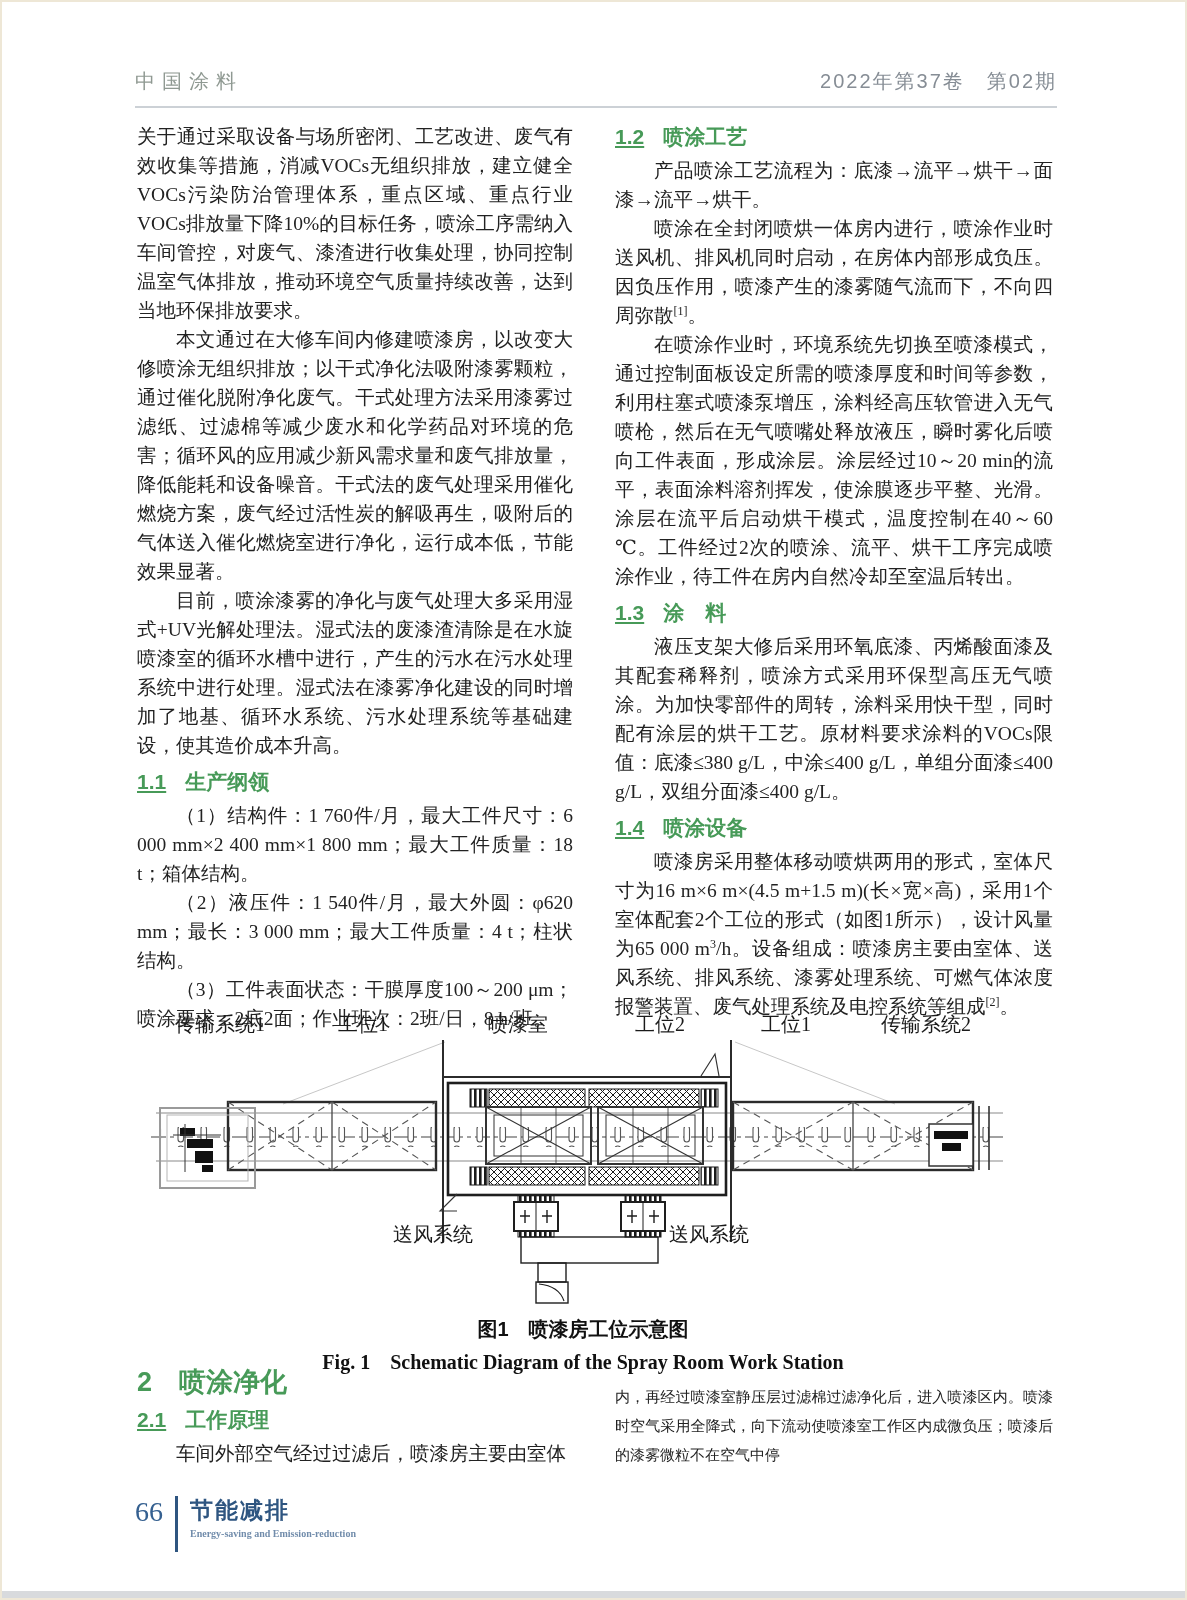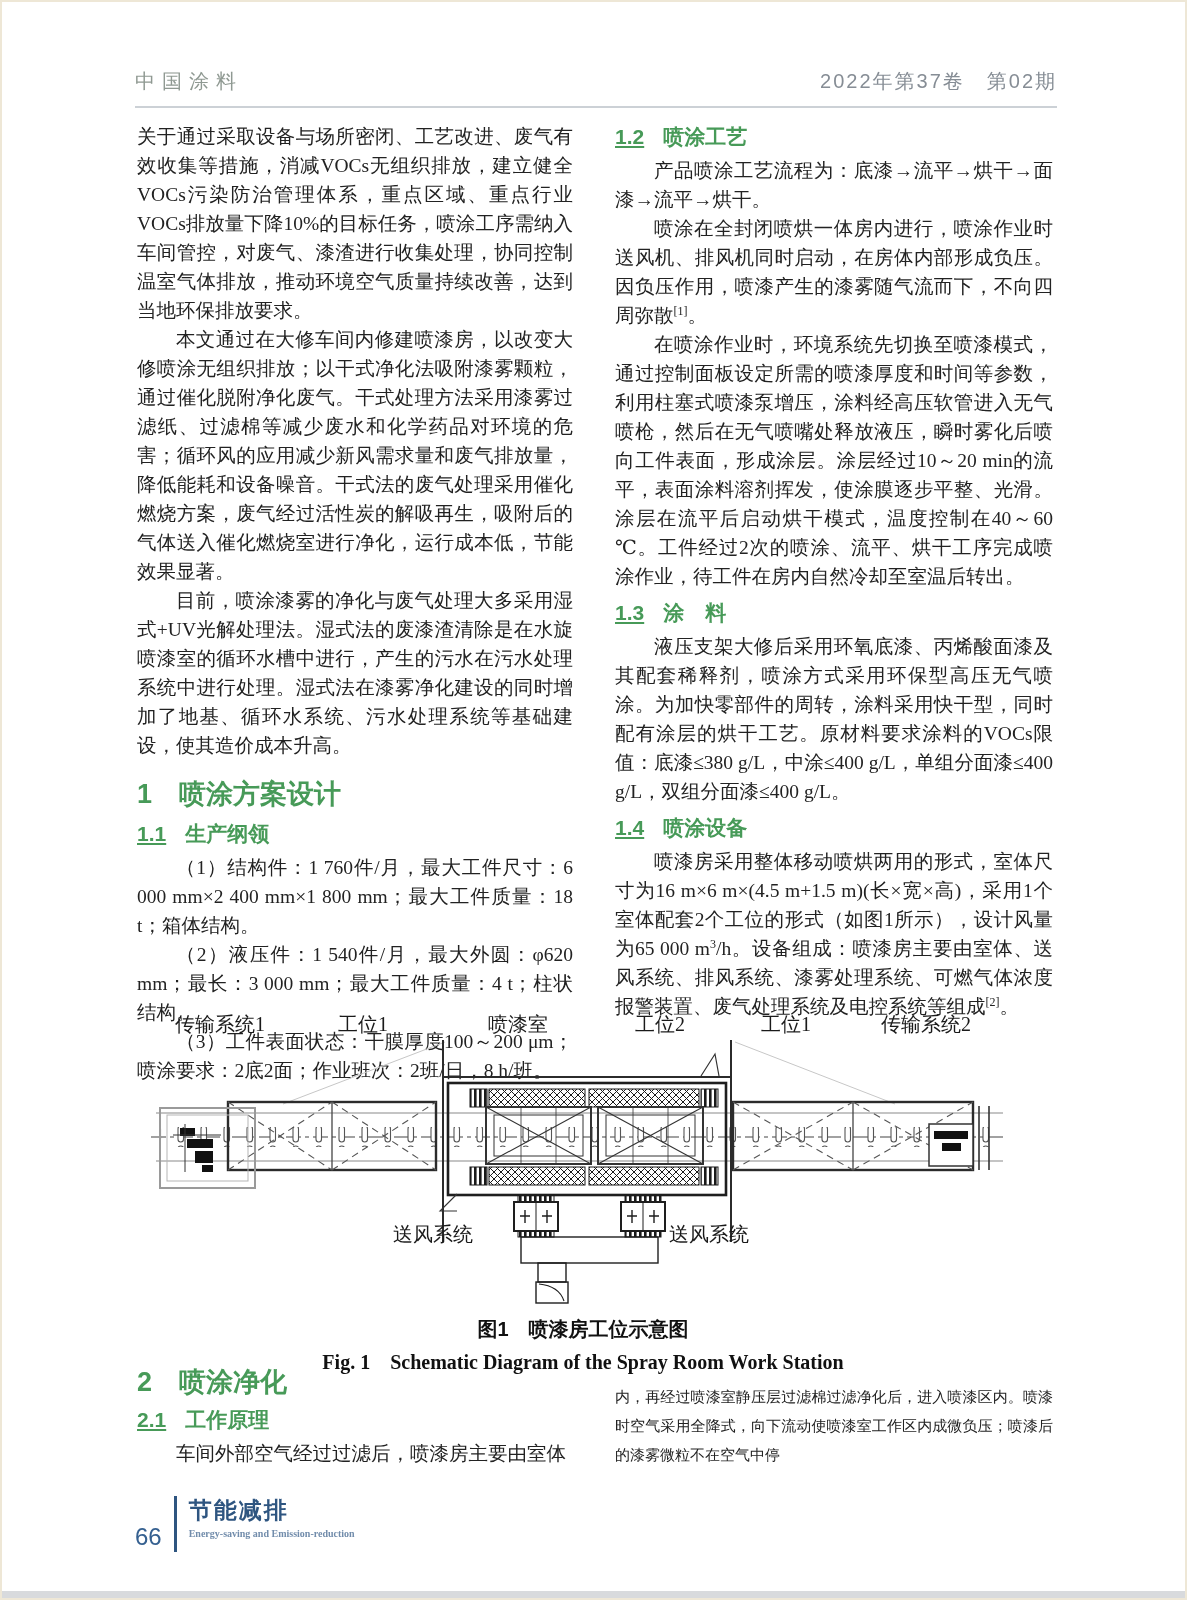--- a/index.html
+++ b/index.html
@@ -38,45 +38,42 @@
           font-weight:bold;font-size:20px;color:#111;margin-top:12px;}
   .cap-en{text-align:center;font-family:"Liberation Serif","DejaVu Serif",serif;
           font-weight:bold;font-size:20px;color:#111;margin-top:6px;}
   
   .sec2-left{position:absolute;left:135px;top:1360px;width:436px;font-size:19.5px;line-height:29px;text-align:justify;}
   .sec2-left .h1g{margin:6px 0 8px;}
   .sec2-right{position:absolute;left:613px;top:1381px;width:438px;font-size:15px;line-height:29px;text-align:justify;}
   .sec2-right p,.sec2-left p{margin:0;}
   
   .footer{position:absolute;left:133px;top:1494px;display:flex;align-items:flex-start;}
-  .pgnum{font-family:Liberation Sans, sans-serif;font-size:24px;color:#356090;
-         margin:29px 12px 0 0;line-height:1;}
+  .pgnum{font-family:Liberation Serif, serif;font-size:28px;color:#356090;
+         margin:2px 12px 0 0;line-height:1;}
   .fdiv{width:3px;height:56px;background:#2e5580;margin-right:12px;}
   .fzh{font-family:"Liberation Sans","DejaVu Sans",sans-serif;font-weight:bold;
        font-size:23px;color:#2e5580;letter-spacing:2px;line-height:1.1;margin-top:2px;}
   .fen{font-family:"Liberation Serif","DejaVu Serif",serif;font-weight:bold;
        font-size:10px;color:#718cab;margin-top:5px;}
 </style>
 </head>
 <body>
 
 <div class="page">
 
   <div class="hdr">
     <span class="jname">中国涂料</span>
     <span class="issue">2022年第37卷　第02期</span>
   </div>
 
   <div class="col col-left">
     <p>关于通过采取设备与场所密闭、工艺改进、废气有效收集等措施，消减VOCs无组织排放，建立健全VOCs污染防治管理体系，重点区域、重点行业VOCs排放量下降10%的目标任务，喷涂工序需纳入车间管控，对废气、漆渣进行收集处理，协同控制温室气体排放，推动环境空气质量持续改善，达到当地环保排放要求。</p>
     <p class="ind">本文通过在大修车间内修建喷漆房，以改变大修喷涂无组织排放；以干式净化法吸附漆雾颗粒，通过催化脱附净化废气。干式处理方法采用漆雾过滤纸、过滤棉等减少废水和化学药品对环境的危害；循环风的应用减少新风需求量和废气排放量，降低能耗和设备噪音。干式法的废气处理采用催化燃烧方案，废气经过活性炭的解吸再生，吸附后的气体送入催化燃烧室进行净化，运行成本低，节能效果显著。</p>
     <p class="ind">目前，喷涂漆雾的净化与废气处理大多采用湿式+UV光解处理法。湿式法的废漆渣清除是在水旋喷漆室的循环水槽中进行，产生的污水在污水处理系统中进行处理。湿式法在漆雾净化建设的同时增加了地基、循环水系统、污水处理系统等基础建设，使其造价成本升高。</p>
-    <div class="h1g">
-      <span class="num">1</span><span>喷涂方案设计</span>
-    </div>
     <div class="h2g">
       <span class="num">1.1</span><span>生产纲领</span>
     </div>
     <p class="ind">（1）结构件：1 760件/月，最大工件尺寸：6 000 mm×2 400 mm×1 800 mm；最大工件质量：18 t；箱体结构。</p>
     <p class="ind">（2）液压件：1 540件/月，最大外圆：φ620 mm；最长：3 000 mm；最大工件质量：4 t；柱状结构。</p>
     <p class="ind">（3）工件表面状态：干膜厚度100～200 μm；喷涂要求：2底2面；作业班次：2班/日，8 h/班。</p>
   </div>
 
   <div class="col col-right">
     <div class="h2g" style="margin-top:0;">

